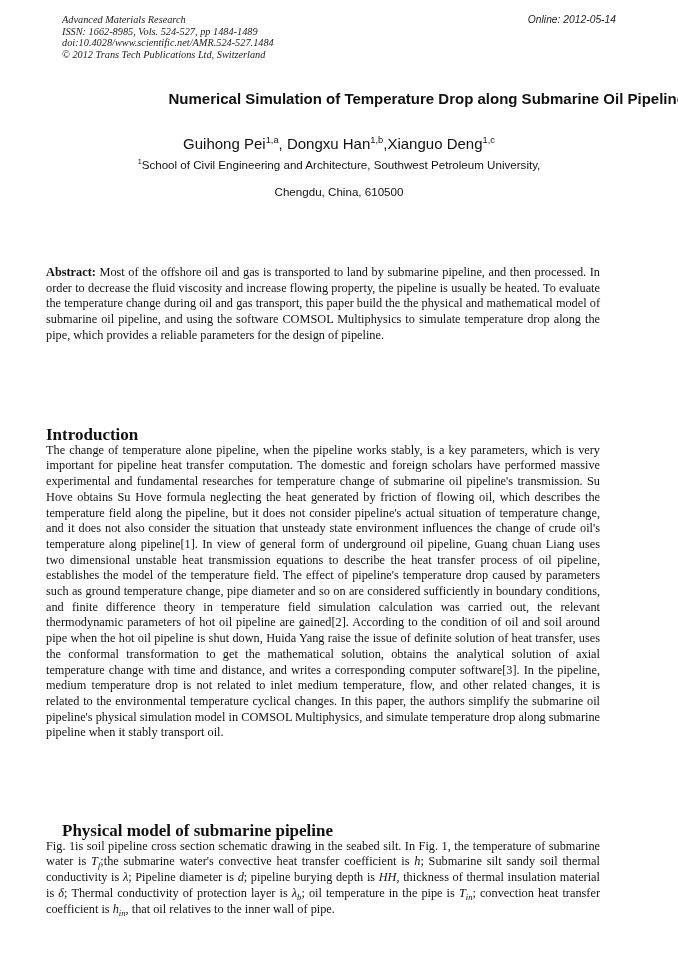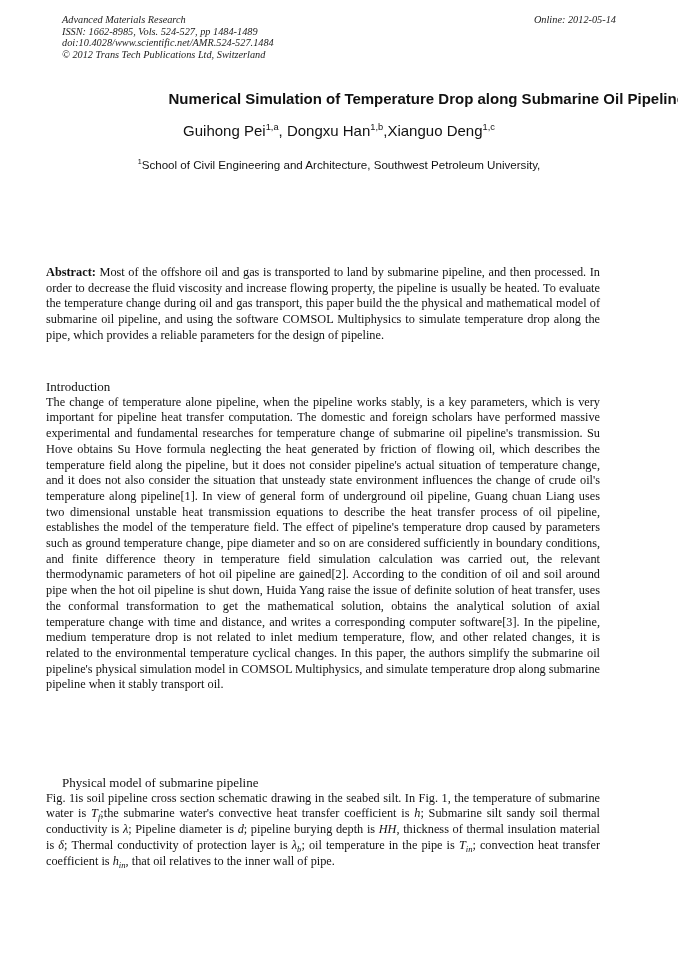--- a/index.html
+++ b/index.html
@@ -1,28 +1,28 @@
 <!DOCTYPE html>
 <html><head>
 <meta charset="utf-8">
 <style>
   html, body { margin: 0; padding: 0; background: #ffffff; }
   body { width: 678px; height: 959px; position: relative; overflow: hidden; color: #111; }
   .page { position: absolute; left: 0; top: 0; width: 678px; height: 817px; }
   .header-left { position: absolute; left: 62px; top: 14px; font-family: "Liberation Serif", serif; font-style: italic; font-size: 10.3px; line-height: 11.5px; color: #222; }
-  .header-right { position: absolute; right: 62px; top: 14px; font-family: Liberation Serif, serif; font-style: italic; font-size: 10.3px; line-height: 11.5px; color: #222; }
+  .header-right { position: absolute; right: 62px; top: 14px; font-family: Liberation Sans, sans-serif; font-style: italic; font-size: 10.3px; line-height: 11.5px; color: #222; }
   .title { position: absolute; left: 7px; width: 678px; top: 90px; text-align: right; font-family: "Liberation Sans", sans-serif; font-weight: bold; font-size: 15px; }
-  .authors { position: absolute; left: 0; width: 678px; top: 122px; text-align: center; font-family: "Liberation Sans", sans-serif; font-size: 15px; }
+  .authors { position: absolute; left: 0; width: 678px; top: 135px; text-align: center; font-family: "Liberation Sans", sans-serif; font-size: 15px; }
   .authors sup, .affil sup, .emails sup { font-size: 0.62em; line-height: 0; }
   .affil { position: absolute; left: 0; width: 678px; text-align: center; font-family: "Liberation Sans", sans-serif; font-size: 11.6px; }
   .keywords { position: absolute; left: 62px; top: 236px; font-family: "Liberation Sans", sans-serif; font-size: 11.6px; }
   .keywords b { font-weight: bold; }
   .body { position: absolute; left: 46px; width: 554px; font-family: "Liberation Serif", serif; font-size: 12.3px; line-height: 15.7px; text-align: justify; }
   .body p { margin: 0; }
-  .heading { font-family: "Liberation Serif", serif; font-weight: normal; font-size: 13px; line-height: 15.7px; }
+  .heading { font-family: "Liberation Serif", serif; font-weight: bold; font-size: 17px; line-height: 15.7px; margin-top: 48px; }
   .sub-heading { padding-left: 16px; }
   i { font-style: italic; }
   sub { font-size: 0.7em; line-height: 0; }
 </style>
 </head>
 <body>
 
 <div class="page">
 
   <div class="header-left">
@@ -35,20 +35,21 @@
 
   <div class="title">Numerical Simulation of Temperature Drop along Submarine Oil Pipeline</div>
 
   <div class="authors">
     <span>Guihong Pei</span><sup>1,a</sup><span>, </span><span>Dongxu Han</span><sup>1,b</sup><span>,</span><span>Xianguo Deng</span><sup>1,c</sup>
   </div>
 
   <div class="affil" style="top:158px;">
     <sup>1</sup><span>School of Civil Engineering and Architecture, Southwest Petroleum University,</span>
   </div>
+  <div class="affil" style="top:185px;">Chengdu, China, 610500</div>
 
 
 
   <div class="body" style="top:265px;">
     <p><b>Abstract:</b><span> Most of the offshore oil and gas is transported to land by submarine pipeline, and then processed. In order to decrease the fluid viscosity and increase flowing property, the pipeline is usually be heated. To evaluate the temperature change during oil and gas transport, this paper build the the physical and mathematical model of submarine oil pipeline, and using the software COMSOL Multiphysics to simulate temperature drop along the pipe, which provides a reliable parameters for the design of pipeline.</span></p>
   </div>
 
   <div class="body" style="top:379px;">
     <div class="heading">Introduction</div>
     <p>The change of temperature alone pipeline, when the pipeline works stably, is a key parameters, which is very important for pipeline heat transfer computation. The domestic and foreign scholars have performed massive experimental and fundamental researches for temperature change of submarine oil pipeline's transmission. Su Hove obtains Su Hove formula neglecting the heat generated by friction of flowing oil, which describes the temperature field along the pipeline, but it does not consider pipeline's actual situation of temperature change, and it does not also consider the situation that unsteady state environment influences the change of crude oil's temperature along pipeline[1]. In view of general form of underground oil pipeline, Guang chuan Liang uses two dimensional unstable heat transmission equations to describe the heat transfer process of oil pipeline, establishes the model of the temperature field. The effect of pipeline's temperature drop caused by parameters such as ground temperature change, pipe diameter and so on are considered sufficiently in boundary conditions, and finite difference theory in temperature field simulation calculation was carried out, the relevant thermodynamic parameters of hot oil pipeline are gained[2]. According to the condition of oil and soil around pipe when the hot oil pipeline is shut down, Huida Yang raise the issue of definite solution of heat transfer, uses the conformal transformation to get the mathematical solution, obtains the analytical solution of axial temperature change with time and distance, and writes a corresponding computer software[3]. In the pipeline, medium temperature drop is not related to inlet medium temperature, flow, and other related changes, it is related to the environmental temperature cyclical changes. In this paper, the authors simplify the submarine oil pipeline's physical simulation model in COMSOL Multiphysics, and simulate temperature drop along submarine pipeline when it stably transport oil.</p>

